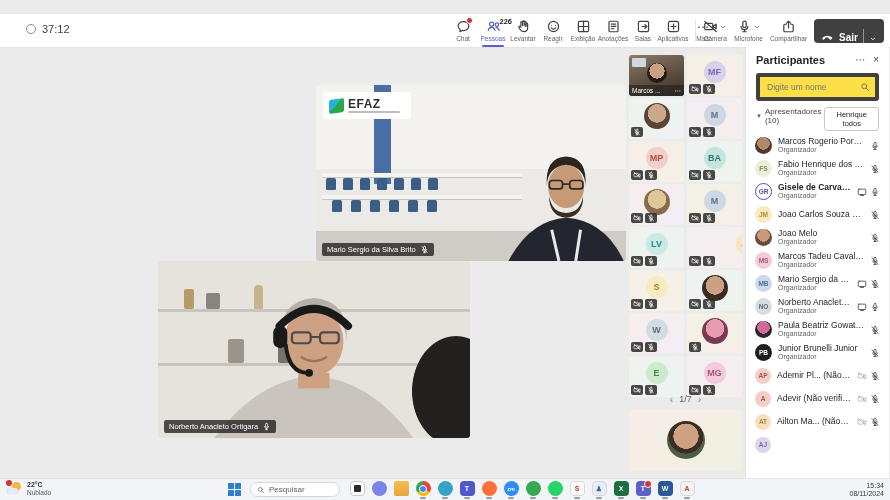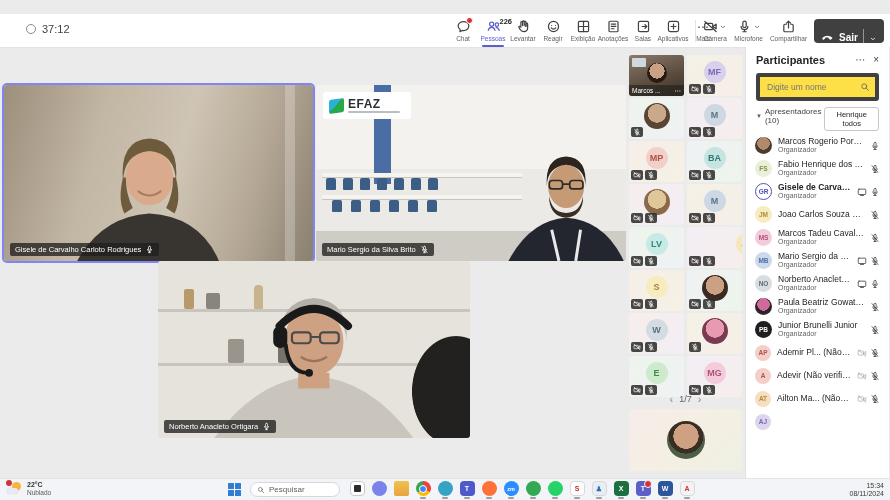--- a/index.html
+++ b/index.html
@@ -254,40 +254,20 @@
         <span class="ssep"></span>
         <span class="chev" id="chev3" style="color:#fff">
             <svg viewBox="0 0 16 16" width="100%" height="100%" fill="none" stroke="currentColor" stroke-width="1.5" stroke-linecap="round" stroke-linejoin="round">
               <path d="M4.5 6.4 8 9.4l3.5-3"></path>
             </svg>
           </span>
       </div>
     </div>
   </div>
 
-  <div class="stage-tile active" id="tile0" style="left:4px;top:85px;width:309px;height:176px;background:linear-gradient(105deg,#9c8f7c 0%,#c2b6a4 30%,#cfc5b4 55%,#b4a795 78%,#8a8070 100%);">
-    <div class="abs" style="right:18px;top:0;width:10px;height:100%;background:rgba(255,255,255,.25);"></div>
-    <svg class="person" style="left:12%;bottom:0;width:72%;height:88%;" viewBox="0 0 160 100" preserveAspectRatio="xMidYMax meet">
-      <path d="M26 100 Q44 68 78 66 Q114 68 128 100 Z" fill="#38342f"></path>
-      <ellipse cx="78" cy="40" rx="17" ry="20" fill="#d9ab8c"></ellipse>
-      <path d="M59 44 Q56 13 78 12 Q100 13 97 44 Q97 23 78 21 Q59 23 59 44" fill="#6e5b3c"></path>
-      <path d="M59 40 Q55 56 60 66 L66 62 Q61 52 61 40 Z" fill="#6e5b3c"></path>
-      <path d="M97 40 Q101 56 96 66 L90 62 Q95 52 95 40 Z" fill="#6e5b3c"></path>
-      <path d="M70 50 q8 6 16 0" stroke="#a97c60" stroke-width="1.4" fill="none" stroke-linecap="round"></path>
-    </svg>
-    <div class="vlabel">
-        <span>Gisele de Carvalho Carloto Rodrigues</span>
-        <span class="licon">
-          <svg viewBox="0 0 16 16" width="100%" height="100%" fill="none" stroke="currentColor" stroke-width="1.3" stroke-linecap="round" stroke-linejoin="round">
-            <rect x="6.2" y="2.2" width="3.6" height="7" rx="1.8"></rect>
-            <path d="M4.4 7.8a3.6 3.6 0 0 0 7.2 0M8 11.4v2.2M6.2 13.6h3.6"></path>
-          </svg>
-        </span>
-      </div>
-  </div>
 
   <div class="stage-tile" id="tile1" style="left:316px;top:85px;width:310px;height:176px;background:#eceae6;">
     <div class="abs" style="left:0;top:0;width:100%;height:48%;background:#f3f2ef;"></div>
     <div class="abs" style="left:58px;top:0;width:17px;height:56%;background:#4a6da3;"></div>
     <div class="abs" style="left:0;bottom:0;width:100%;height:17%;background:#cfccc5;"></div>
     <div class="abs" style="left:6px;top:88px;width:200px;">
       <div class="tabletop"></div>
       <div style="display:flex;gap:7px;margin:1px 0 5px 4px;">
           <i class="chair"></i>
           <i class="chair"></i>
@@ -746,20 +726,36 @@
             <span style="width: 10px; height: 10px;">
               <svg viewBox="0 0 16 16" width="100%" height="100%" fill="none" stroke="currentColor" stroke-width="1.3" stroke-linecap="round" stroke-linejoin="round">
                 <rect x="6.2" y="2.2" width="3.6" height="7" rx="1.8"></rect>
                 <path d="M4.4 7.8a3.6 3.6 0 0 0 7.2 0M8 11.4v2.2M6.2 13.6h3.6"></path>
                 <path d="M3.2 2.6l9.6 11"></path>
               </svg>
             </span>
           </div>
         </div>
         <div class="prow">
+          <div class="pavatar" style="background: radial-gradient(circle at 50% 38%, rgb(200, 154, 122) 0px, rgb(200, 154, 122) 46%, rgb(106, 74, 58) 47%, rgb(106, 74, 58) 100%);"></div>
+          <div class="pinfo">
+            <div class="pname">Joao Melo</div>
+            <div class="prole">Organizador</div>
+          </div>
+          <div class="picons">
+            <span style="width: 10px; height: 10px;">
+              <svg viewBox="0 0 16 16" width="100%" height="100%" fill="none" stroke="currentColor" stroke-width="1.3" stroke-linecap="round" stroke-linejoin="round">
+                <rect x="6.2" y="2.2" width="3.6" height="7" rx="1.8"></rect>
+                <path d="M4.4 7.8a3.6 3.6 0 0 0 7.2 0M8 11.4v2.2M6.2 13.6h3.6"></path>
+                <path d="M3.2 2.6l9.6 11"></path>
+              </svg>
+            </span>
+          </div>
+        </div>
+        <div class="prow">
           <div class="pavatar" style="background: rgb(243, 204, 219); color: rgb(176, 82, 122);">MS</div>
           <div class="pinfo">
             <div class="pname">Marcos Tadeu Cavalcante da S...</div>
             <div class="prole">Organizador</div>
           </div>
           <div class="picons">
             <span style="width: 10px; height: 10px;">
               <svg viewBox="0 0 16 16" width="100%" height="100%" fill="none" stroke="currentColor" stroke-width="1.3" stroke-linecap="round" stroke-linejoin="round">
                 <rect x="6.2" y="2.2" width="3.6" height="7" rx="1.8"></rect>
                 <path d="M4.4 7.8a3.6 3.6 0 0 0 7.2 0M8 11.4v2.2M6.2 13.6h3.6"></path>

